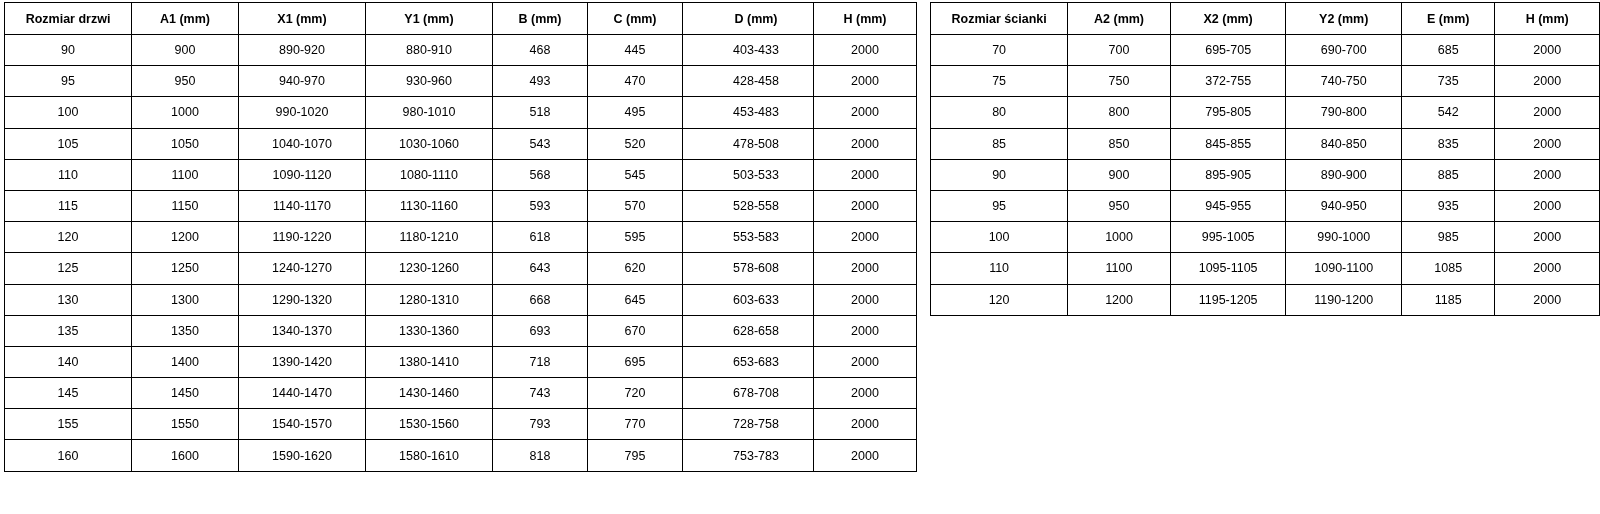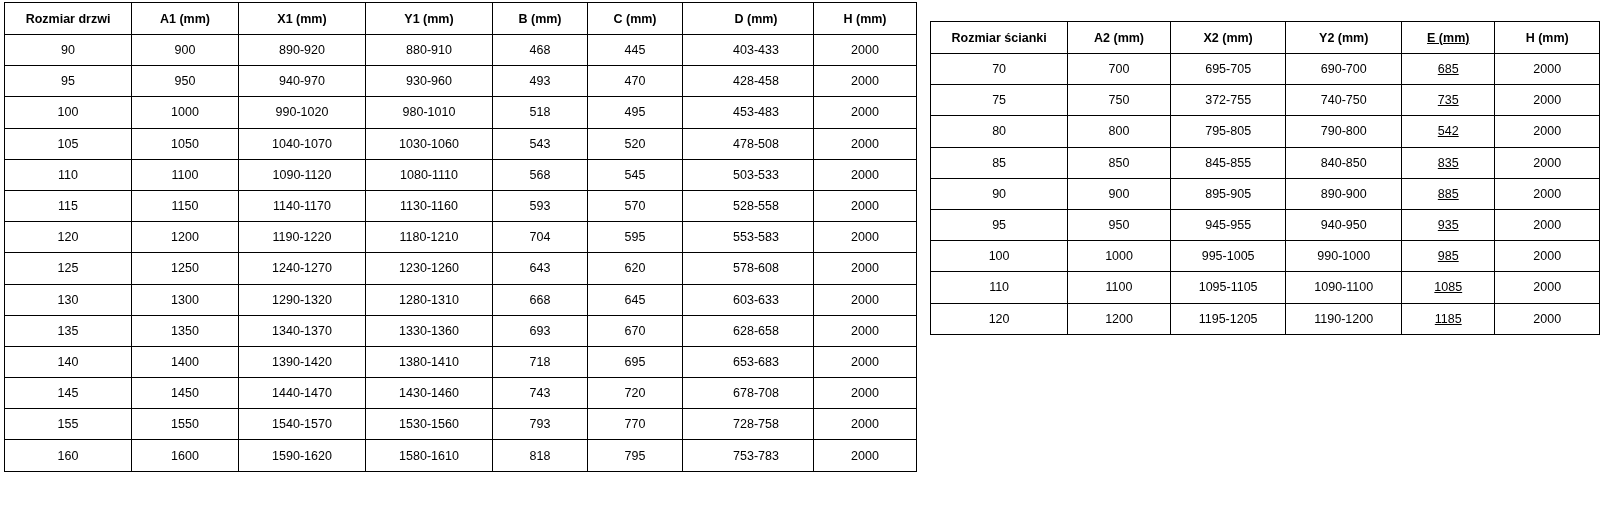--- a/index.html
+++ b/index.html
@@ -23,21 +23,20 @@
   .table-wrap {
     position: absolute;
   }
   #door-table-wrap {
     left: 4px;
     top: 2px;
   }
   #wall-table-wrap {
     left: 930px;
     top: 2px;
-    margin-top: 19px;
   }
   table {
     border-collapse: collapse;
     table-layout: fixed;
   }
   table td, table th {
     border: 1px solid #000000;
     text-align: center;
     vertical-align: middle;
     font-size: 12.5px;
@@ -59,21 +58,21 @@
   #door-table .c3 { width: 126px; }
   #door-table .c4 { width: 94px; }
   #door-table .c5 { width: 94px; }
   #door-table .c6 { width: 114px; padding-left: 16px; }
   #door-table .c7 { width: 102px; }
   
   #wall-table .c0 { width: 144px; }
   #wall-table .c1 { width: 108px; }
   #wall-table .c2 { width: 122px; }
   #wall-table .c3 { width: 122px; }
-  #wall-table .c4 { width: 98px; text-decoration: underline; }
+  #wall-table .c4 { width: 98px; }
   #wall-table .c5 { width: 110px; }
 </style>
 </head>
 <body>
 
 <div class="page">
 
   <div class="table-wrap" id="door-table-wrap">
     <table id="door-table">
       <thead>
@@ -147,21 +146,21 @@
           <td class="c4">593</td>
           <td class="c5">570</td>
           <td class="c6">528-558</td>
           <td class="c7">2000</td>
         </tr>
         <tr>
           <td class="c0">120</td>
           <td class="c1">1200</td>
           <td class="c2">1190-1220</td>
           <td class="c3">1180-1210</td>
-          <td class="c4">704</td>
+          <td class="c4">618</td>
           <td class="c5">595</td>
           <td class="c6">553-583</td>
           <td class="c7">2000</td>
         </tr>
         <tr>
           <td class="c0">125</td>
           <td class="c1">1250</td>
           <td class="c2">1240-1270</td>
           <td class="c3">1230-1260</td>
           <td class="c4">643</td>

